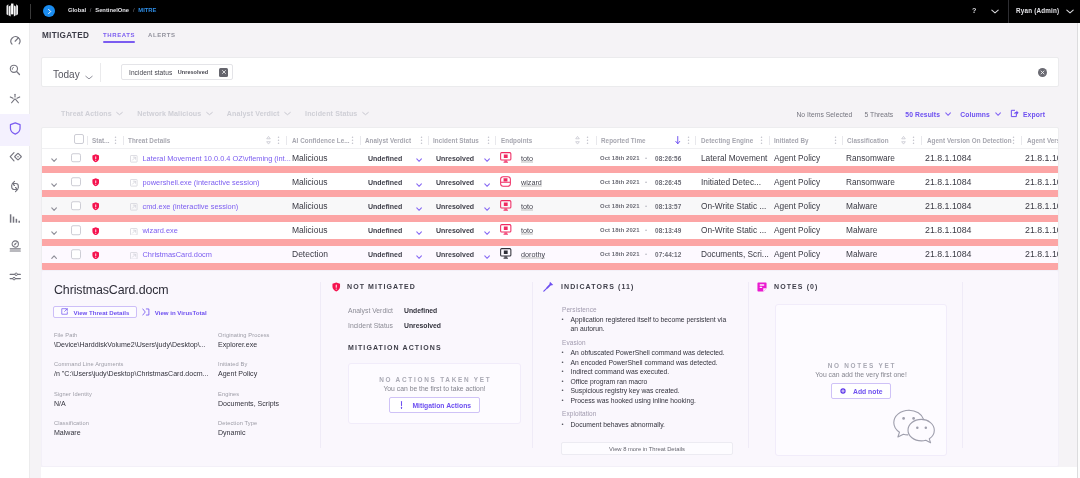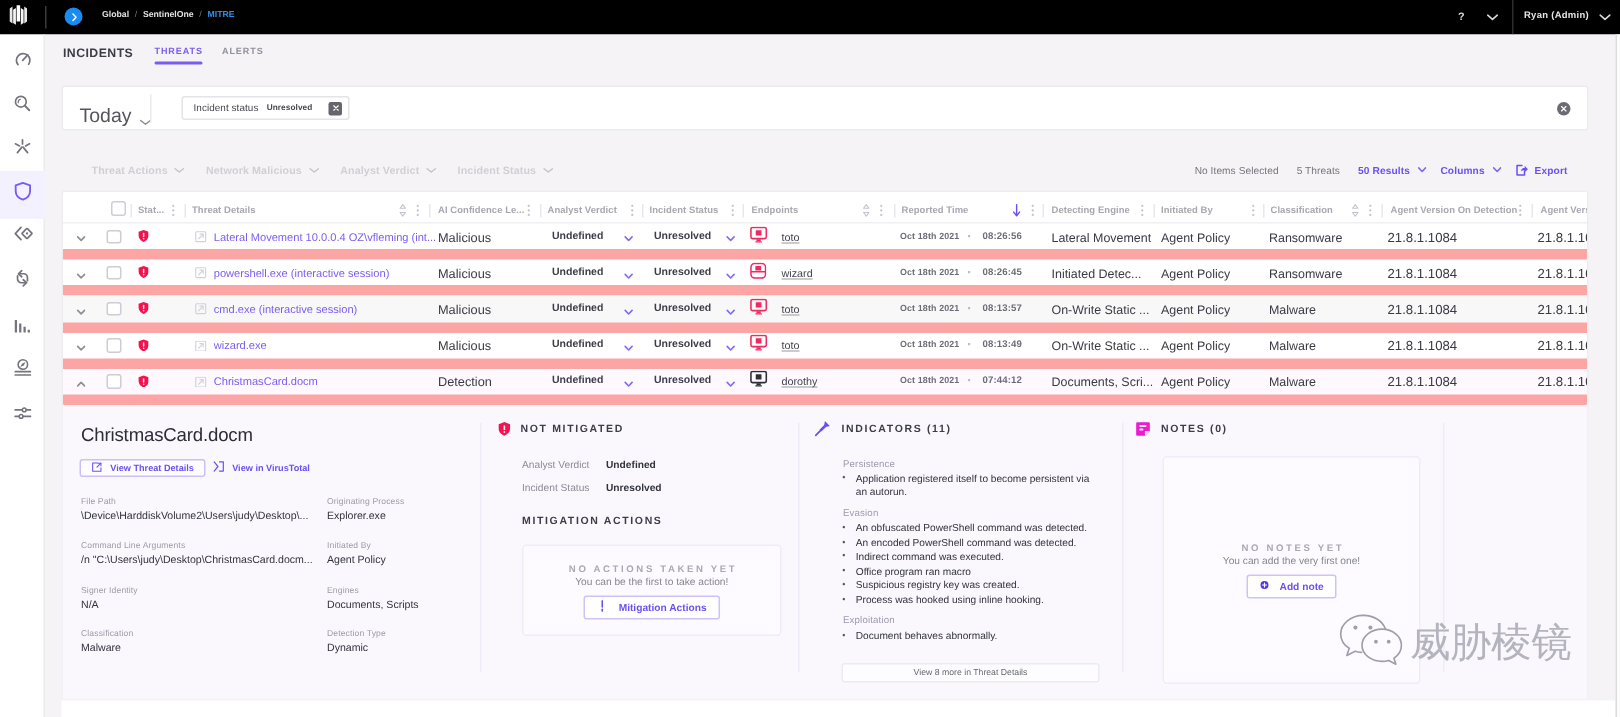--- a/index.html
+++ b/index.html
@@ -46,21 +46,21 @@
                letter-spacing:.3px; color:#3d3d48; }
   .ptab { position:absolute; top:9px; font-size:6.0px; font-weight:bold; letter-spacing:.62px;
           color:#91919c; padding-bottom:5px; }
   .ptab.active { color:#7b5cf0; }
   .ptab.active:after { content:""; position:absolute; left:0; right:0; bottom:0; height:1.8px;
                        background:#7b5cf0; border-radius:1px; }
 
   
   .filterbar { position:absolute; left:41px; top:57px; width:1018px; height:30px; background:#fff;
                border:1px solid #ebebed; border-radius:2px; }
-  .fb-today { position:absolute; left:11px; top:11px; font-size:13px; color:#55555f;
+  .fb-today { position:absolute; left:11px; top:11px; font-size:10px; color:#55555f;
               display:flex; align-items:flex-end; gap:5px;}
   .fb-div { position:absolute; left:58px; top:5px; width:1px; height:19px; background:#eaeaec; }
   .chip { position:absolute; left:79px; top:6px; height:16px; border:1px solid #e4e4e8;
           border-radius:2px; display:flex; align-items:center; padding:0 3.5px 0 7px; }
   .chip .k { font-size:6.6px; color:#46464f; letter-spacing:.05px; }
   .chip .v { font-size:5.5px; color:#46464f; font-weight:bold; margin-left:5.5px; letter-spacing:.05px;}
   .chipx { width:9px; height:9px; background:#65656d; border-radius:1.5px; display:flex;
            align-items:center; justify-content:center; margin-left:11px; }
   .fb-clear { position:absolute; right:11px; top:9.5px; width:9.5px; height:9.5px; border-radius:50%;
               background:#6b6b73; display:flex; align-items:center; justify-content:center; }
@@ -260,21 +260,21 @@
               <path d="M12.8 15.2 L22.8 15.2"></path>
             </g>
             <circle cx="14.3" cy="6.6" r="2.5" fill="none" stroke="#74747e" stroke-width="2.0"></circle>
             <circle cx="10.1" cy="15.2" r="2.5" fill="none" stroke="#74747e" stroke-width="2.0"></circle>
           </svg></span>
       </div>
     </div>
 
   <div class="main">
     <div class="pagehdr">
-      <span class="pagetitle">INCIDENTS</span>
+      <span class="pagetitle">MITIGATED</span>
       <span class="ptab active" style="left:73px">THREATS</span>
       <span class="ptab" style="left:118px">ALERTS</span>
     </div>
   </div>
 
   <div class="filterbar">
     <span class="fb-today">
       <span>Today</span>
       <svg width="8" height="5" viewBox="0 0 10 6">
           <path d="M1 1.5 L5 4.7 L9 1.5" fill="none" stroke="#8b8b95" stroke-width="1.2" stroke-linecap="round" stroke-linejoin="round"></path>
@@ -824,16 +824,15 @@
   <div class="wm" style="left:893px; top:409px;">
     <svg width="42" height="38" viewBox="0 0 42 38">
       <path d="M16.0 1.2 C7.6 1.2 0.8 6.8 0.8 13.6 C0.8 17.5 3.0 21.0 6.5 23.2 L4.9 28.0 L10.4 25.2 C11.8 25.6 13.2 25.8 14.7 25.9" fill="none" stroke="#9e9eac" stroke-width="1.1" stroke-linejoin="round" stroke-linecap="round"></path>
       <path d="M16.0 1.2 C23.0 1.2 28.9 5.1 30.6 10.4" fill="none" stroke="#9e9eac" stroke-width="1.1" stroke-linecap="round"></path>
       <circle cx="10.6" cy="9.4" r="1.35" fill="#9e9eac"></circle>
       <circle cx="20.6" cy="9.4" r="1.35" fill="#9e9eac"></circle>
       <path d="M28.4 10.4 C21.0 10.4 15.0 15.2 15.0 21.2 C15.0 27.1 21.0 31.9 28.4 31.9 C29.9 31.9 31.4 31.7 32.8 31.3 L37.6 33.8 L36.3 29.8 C39.3 27.8 41.3 24.7 41.3 21.2 C41.3 15.2 35.4 10.4 28.4 10.4 Z" fill="none" stroke="#9e9eac" stroke-width="1.1" stroke-linejoin="round"></path>
       <circle cx="24.3" cy="18.8" r="1.25" fill="#9e9eac"></circle>
       <circle cx="32.8" cy="18.8" r="1.25" fill="#9e9eac"></circle>
     </svg>
-    <span class="wmtext">威胁棱镜</span>
   </div>
 
 </div>
 
 </body></html>

